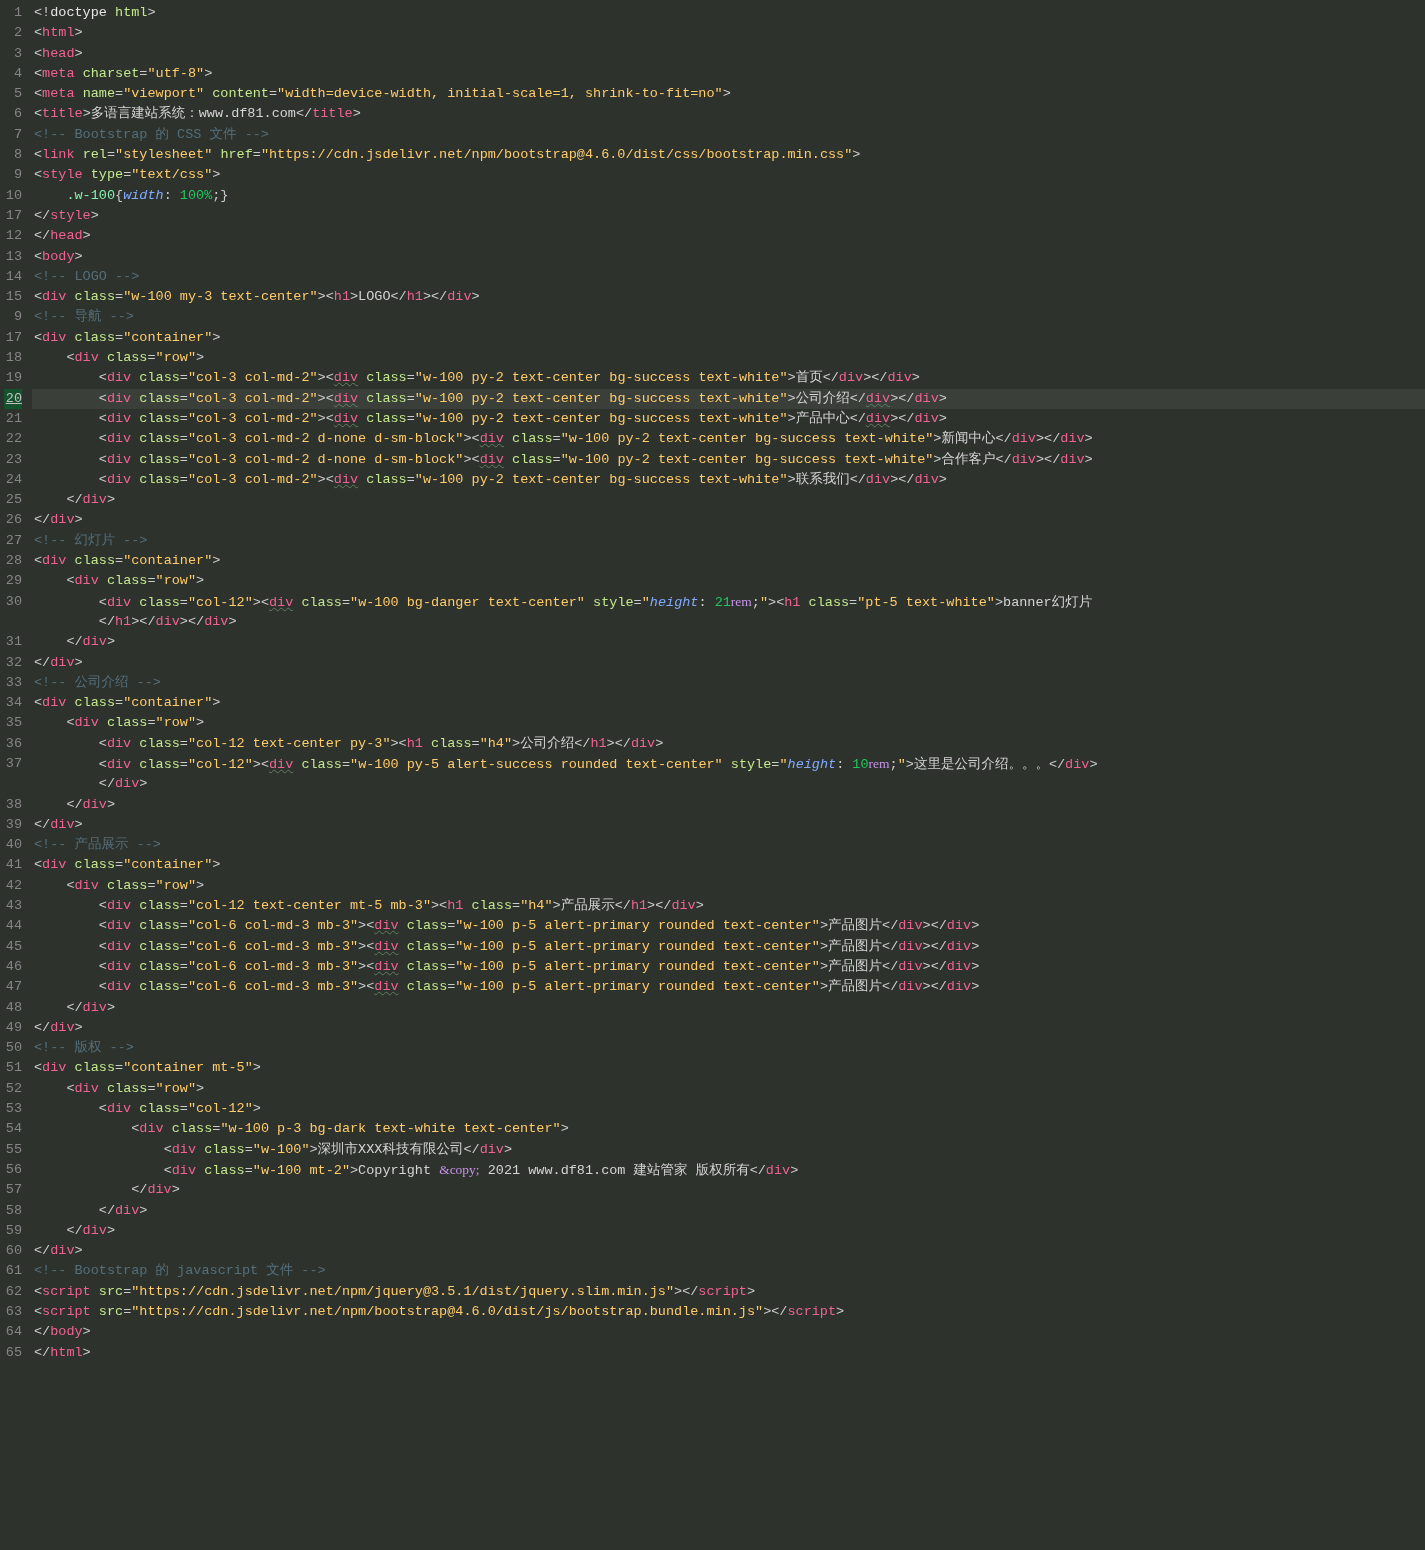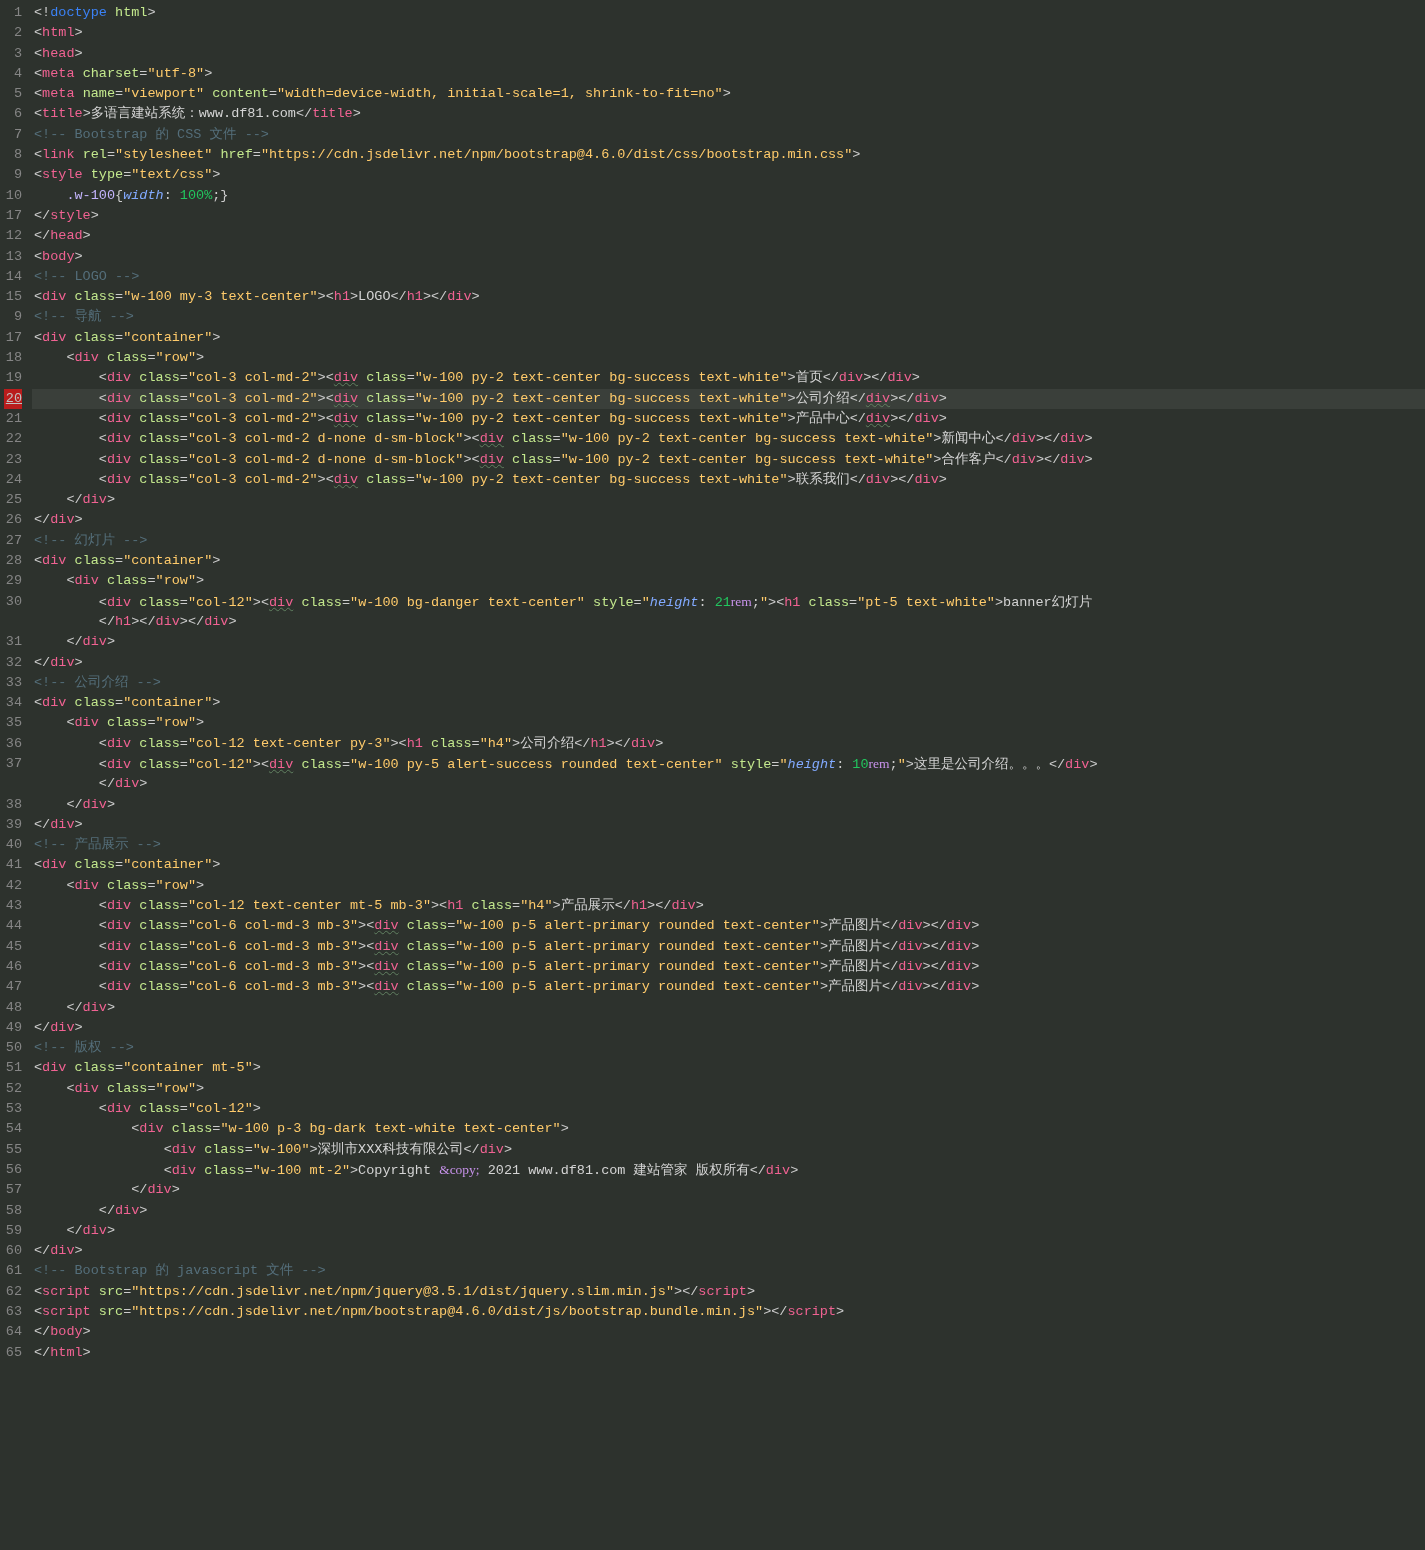--- a/index.html
+++ b/index.html
@@ -13,43 +13,43 @@
 }
 .gutter {
   background: #2d322d;
   color: #858585;
   text-align: right;
   padding: 3px 10px 3px 4px;
   user-select: none;
   min-width: 32px;
 }
 .gutter .ln { height: 20.3px; }
-.gutter .active { background: #b91c1c; color: #c0c0c0; text-decoration: underline; }
+.gutter .active { background: #14532d; color: #c0c0c0; text-decoration: underline; }
 .code {
   flex: 1;
   padding: 3px 0;
   white-space: pre;
   overflow: hidden;
 }
 .line { height: 20.3px; padding-left: 2px; }
 .line.active { background: #3a3f3a; }
 
 
 .p  { color: #cccccc; }   
 .t  { color: #f06292; }   
 .a  { color: #c3e88d; }   
 .s  { color: #ffcb6b; }   
 .c  { color: #546e7a; }   
 .tx { color: #d4d4d4; font-family: Liberation Mono, monospace; }   
 .pr { color: #82aaff; }   
 .it { font-style: italic; text-align: center; }
 .num{ color: #22c55e; }   
 .kw { color: #c792ea; font-family: Liberation Serif, serif; }   
-.sel{ color: #c4b5fd; }   
-.doctype { color: #3b82f6; }
+.sel{ color: #86efac; }   
+.doctype { color: #e5e5e5; }
 .underline { text-decoration: underline wavy #608060; text-decoration-thickness: 1px; }
 
 </style>
 </head>
 <body>
 
 <div class="gutter" id="gutter">
     <div class="ln">1</div>
     <div class="ln">2</div>
     <div class="ln">3</div>

